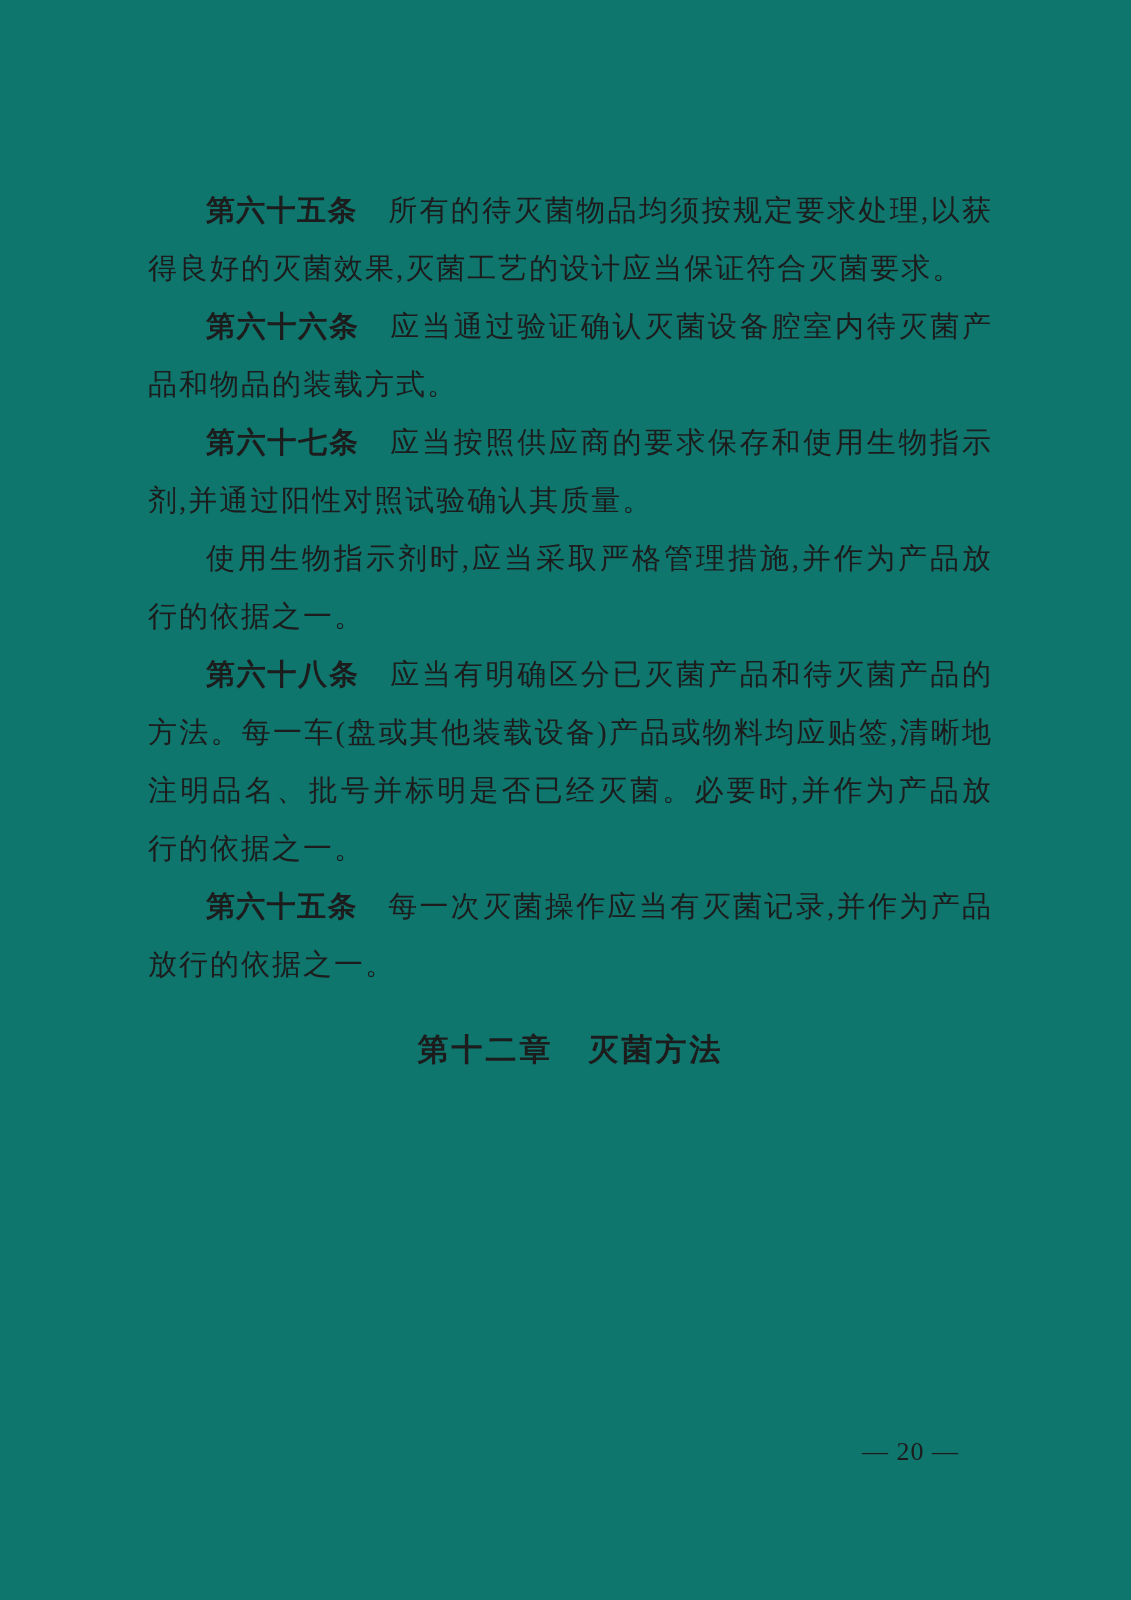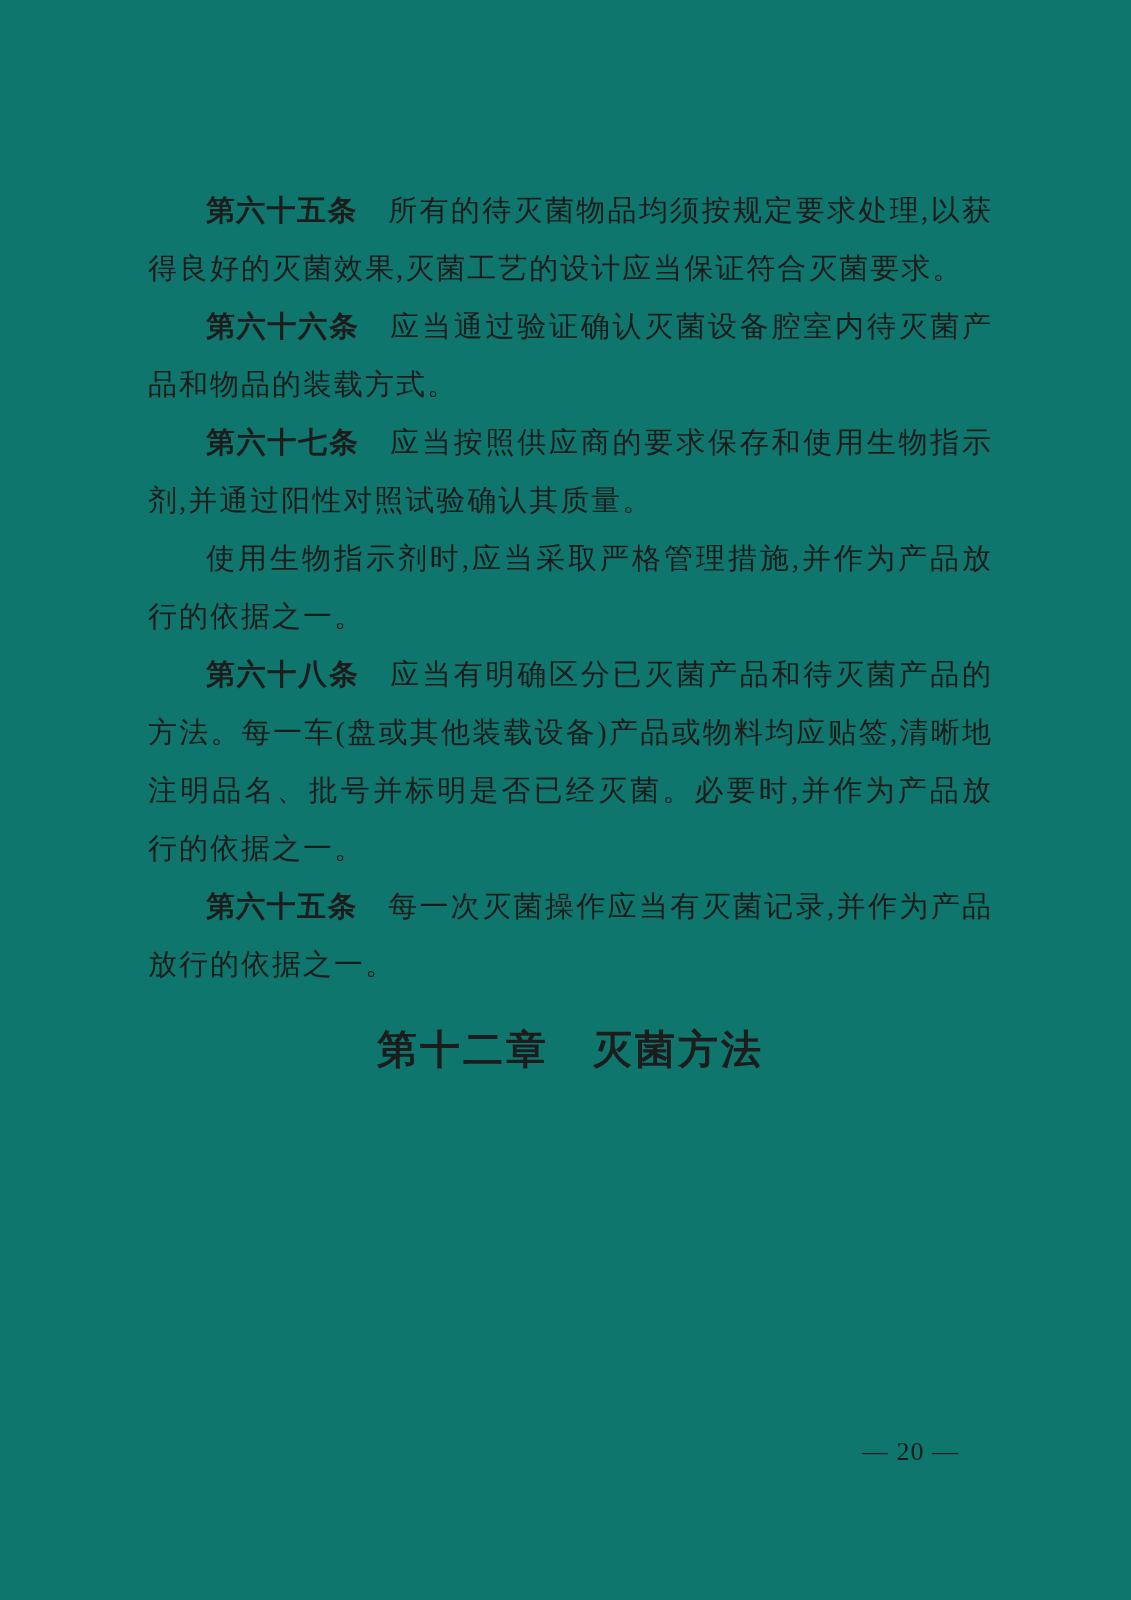--- a/index.html
+++ b/index.html
@@ -36,21 +36,21 @@
     font-weight: 700;
     font-family: "DejaVu Sans", "Liberation Sans", sans-serif;
     letter-spacing: 1px;
     margin-right: 1.05em;
   }
   h2.chapter {
     margin: 27px 0 34px 0;
     text-indent: 0;
     text-align: center;
     text-align-last: center;
-    font-size: 40px;
+    font-size: 31px;
     line-height: 58px;
     font-weight: 700;
     font-family: "DejaVu Sans", "Liberation Sans", sans-serif;
     letter-spacing: 3px;
   }
   .page-number {
     position: absolute;
     top: 1436px;
     right: 172px;
     font-size: 26px;

